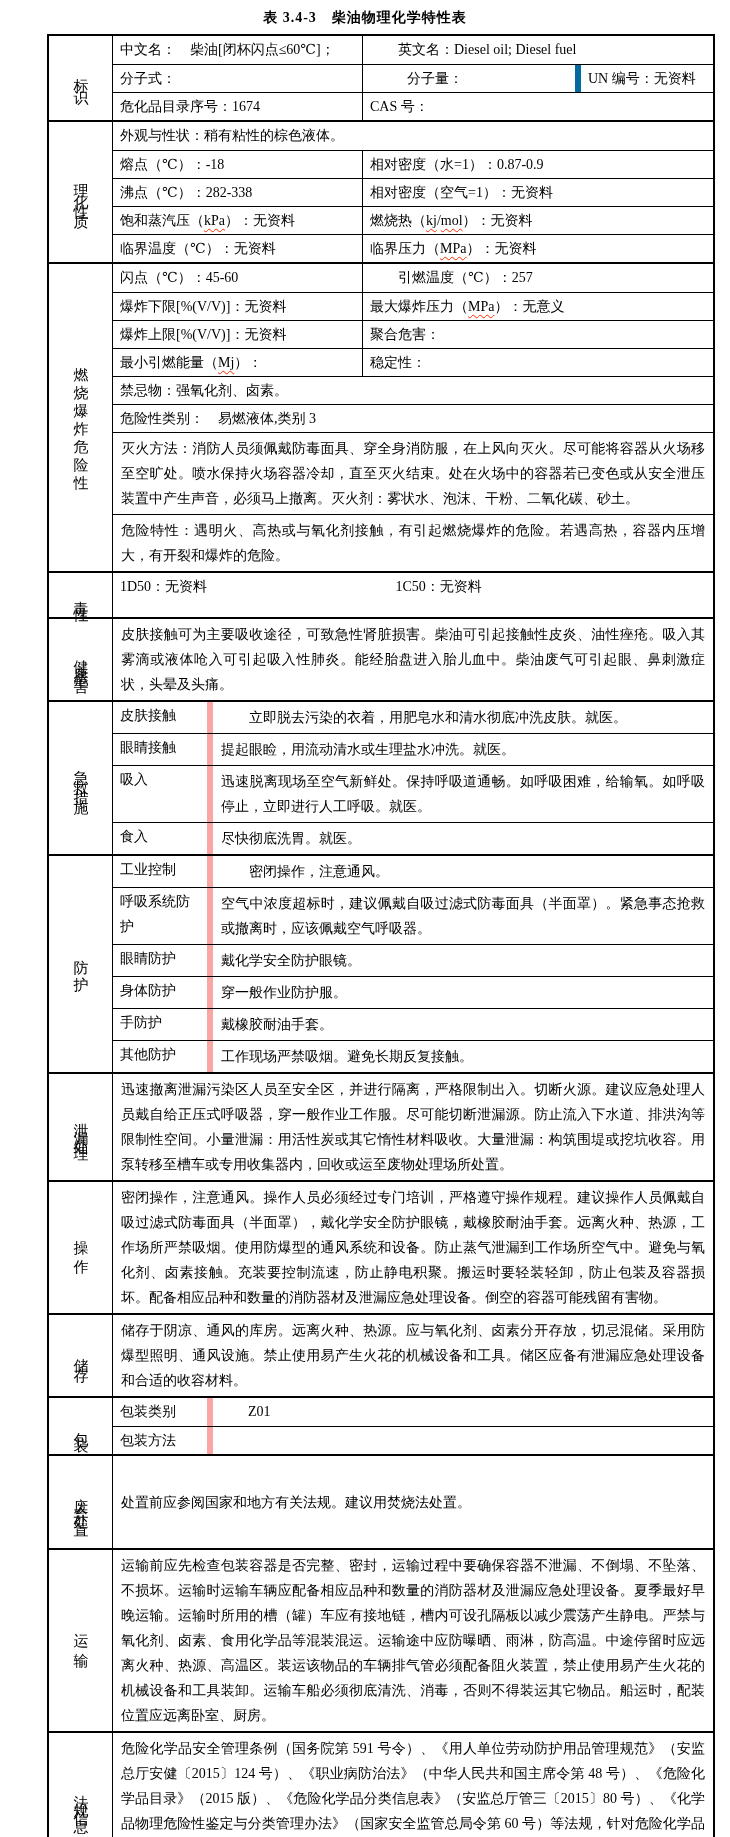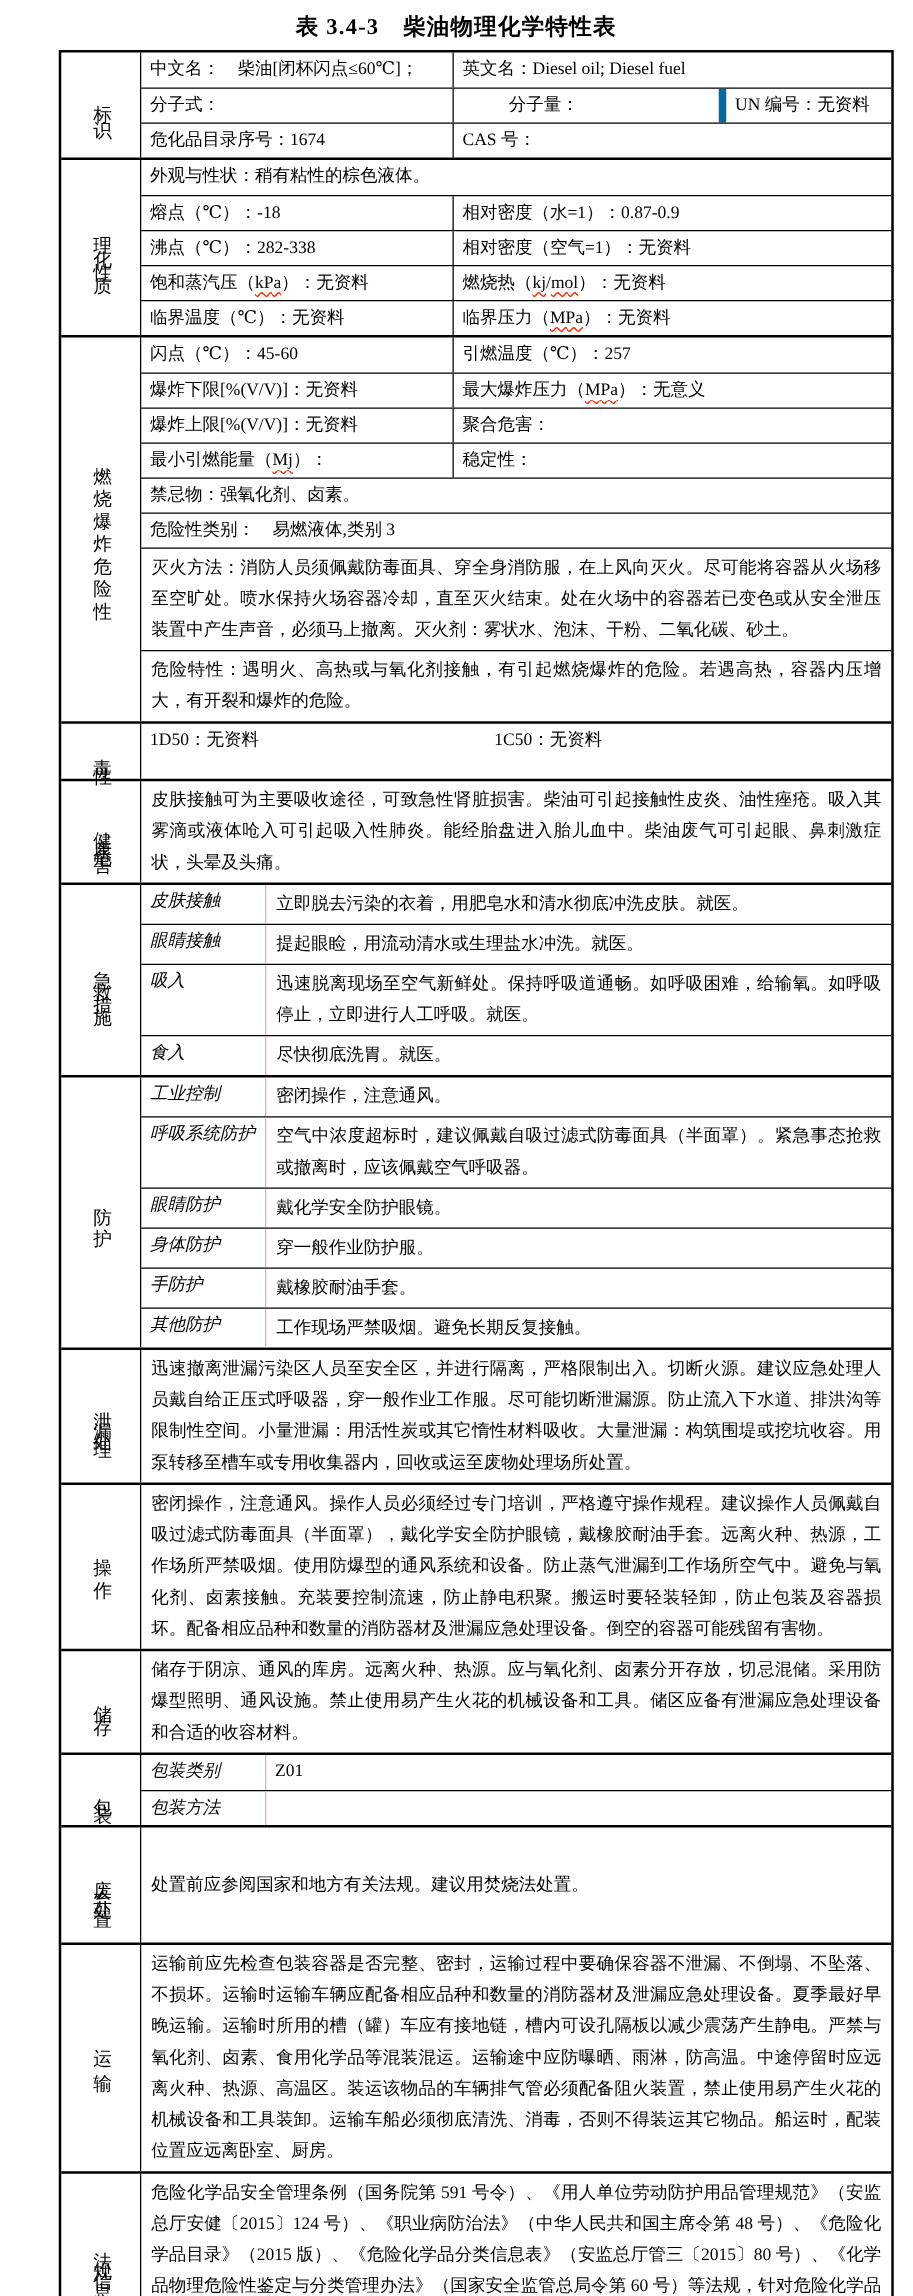--- a/index.html
+++ b/index.html
@@ -3,21 +3,21 @@
 <meta charset="utf-8">
 <style>
   * { box-sizing: border-box; margin: 0; padding: 0; }
   html,body { background:#ffffff; }
   .page {
     width: 730px; height: 1837px; background: #ffffff; color: #000;
     font-family: "Liberation Serif", "DejaVu Serif", serif;
     overflow: hidden; position: relative;
   }
   .doc-title {
-    text-align: center; font-weight: bold; font-size: 18px;
+    text-align: center; font-weight: bold; font-size: 14px;
     padding: 9px 0 7px 0; letter-spacing: 1px;
   }
   .tbl {
     margin-left: 47px; width: 668px;
     border: 2px solid #000; background: #fff;
   }
   .sec { display: flex; border-top: 2px solid #000; }
   .sec.first { border-top: none; }
   .vcell {
     width: 64px; flex: none; border-right: 1px solid #000;
@@ -25,29 +25,29 @@
   }
   .vtext {
     writing-mode: vertical-lr; text-orientation: upright;
     font-size: 15px; line-height: 1;
   }  .sp6  { letter-spacing: 6px; }
   .sp8  { letter-spacing: 8px; }  .sp10 { letter-spacing: 10px; }
   .sp12 { letter-spacing: 12px; } .sp16 { letter-spacing: 16px; }
   .sp18 { letter-spacing: 18px; } .sp20 { letter-spacing: 20px; }
   .secbody { flex: 1; min-width: 0; display: flex; flex-direction: column; }
   .row { display: flex; border-top: 1px solid #000; min-height: 28px; }
-  .row.first { border-top: none; }
+  .row.first { border-top: none; gap: 28px; }
   .cell {
     font-size: 14px; line-height: 25px; padding: 1px 7px;
     min-width: 0;
   }
   .c1   { width: 250px; flex: none; border-right: 1px solid #000; }
   .cmid { width: 181px; flex: none; border-right: 6px solid #0369a1; margin-left: 37px; }
   .cfx  { flex: 1; }
-  .sub  { width: 100px; flex: none; border-right: 1px solid #fca5a5; font-style: italic; }
+  .sub  { width: 100px; flex: none; border-right: 6px solid #fca5a5; }
   .para { text-align: justify; padding: 3px 8px; }
   .sq {
     text-decoration: underline; text-decoration-style: wavy;
     text-decoration-color: #ff2a00; text-decoration-thickness: 1px;
     text-underline-offset: 3px;
   }
   .tox-cell { min-height: 44px; display: flex; }
   .tox-cell .t1 { width: 47%; flex: none; }
   .tall-center { display: flex; align-items: center; min-height: 92px; }
 </style>

